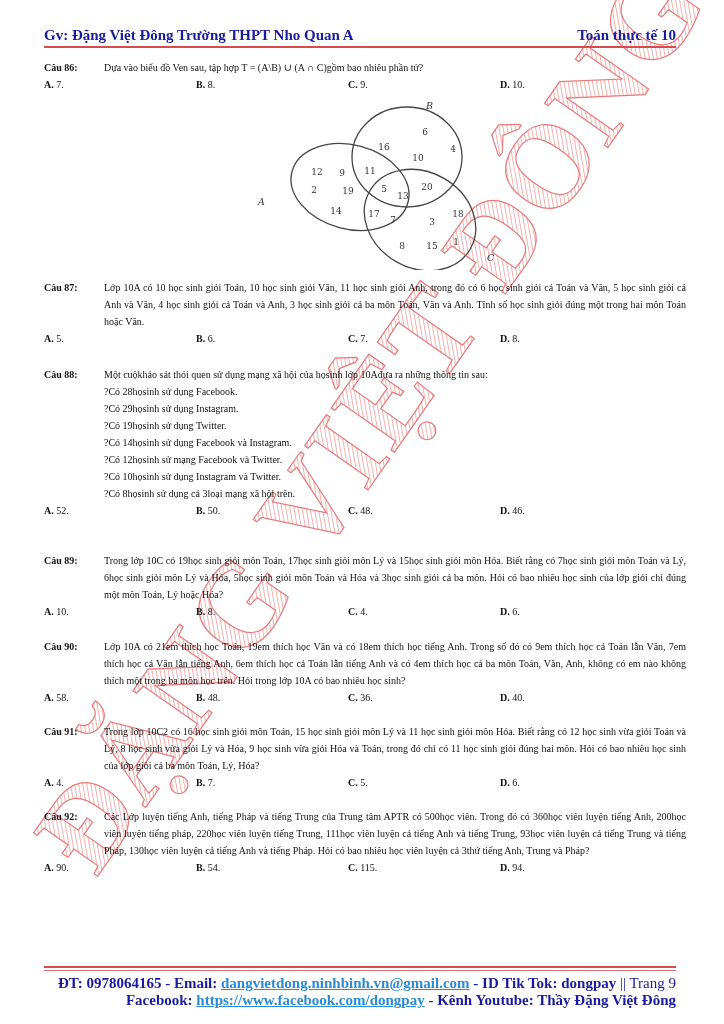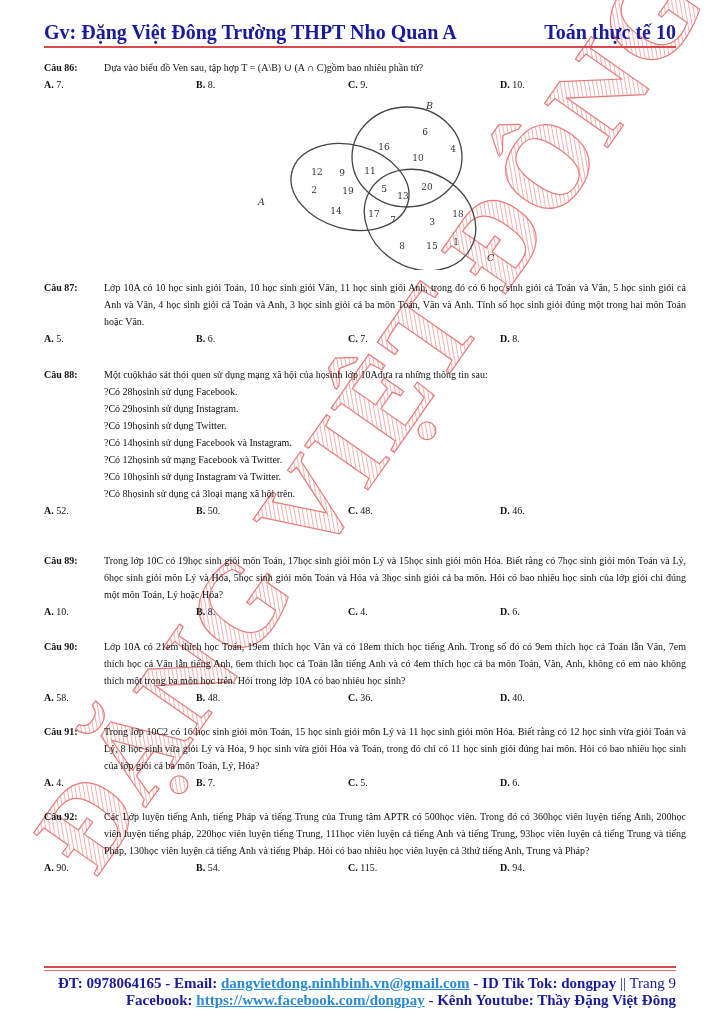--- a/index.html
+++ b/index.html
@@ -1,20 +1,20 @@
 <!DOCTYPE html>
 <html><head>
 <meta charset="utf-8">
 <style>
   html, body { margin: 0; padding: 0; background: #ffffff; }
   body { width: 724px; height: 1024px; position: relative; overflow: hidden;
          font-family: "Liberation Serif", "DejaVu Serif", serif; color: #111; }
   .header { position: absolute; left: 44px; right: 48px; top: 22px; height: 22px;
             display: flex; justify-content: space-between; align-items: flex-end;
-            font-weight: bold; font-size: 20px; color: #1a1a9c; }
+            font-weight: bold; font-size: 15px; color: #1a1a9c; }
   .rule { position: absolute; left: 44px; right: 48px; height: 2px; background: #d94a4a; }
   .rule.thin { height: 1px; }
   .q { position: absolute; left: 44px; right: 38px; font-size: 10px; line-height: 17px; }
   .q .num { position: absolute; left: 0; top: 0; font-weight: bold; width: 60px; }
   .q .body { margin-left: 60px; text-align: justify; }
   .q .line { display: block; }
   .opts { display: flex; }
   .opts .opt { width: 152px; }
   .opts .opt b { font-weight: bold; }
   .venn { position: absolute; left: 250px; top: 95px; width: 260px; height: 175px; }

